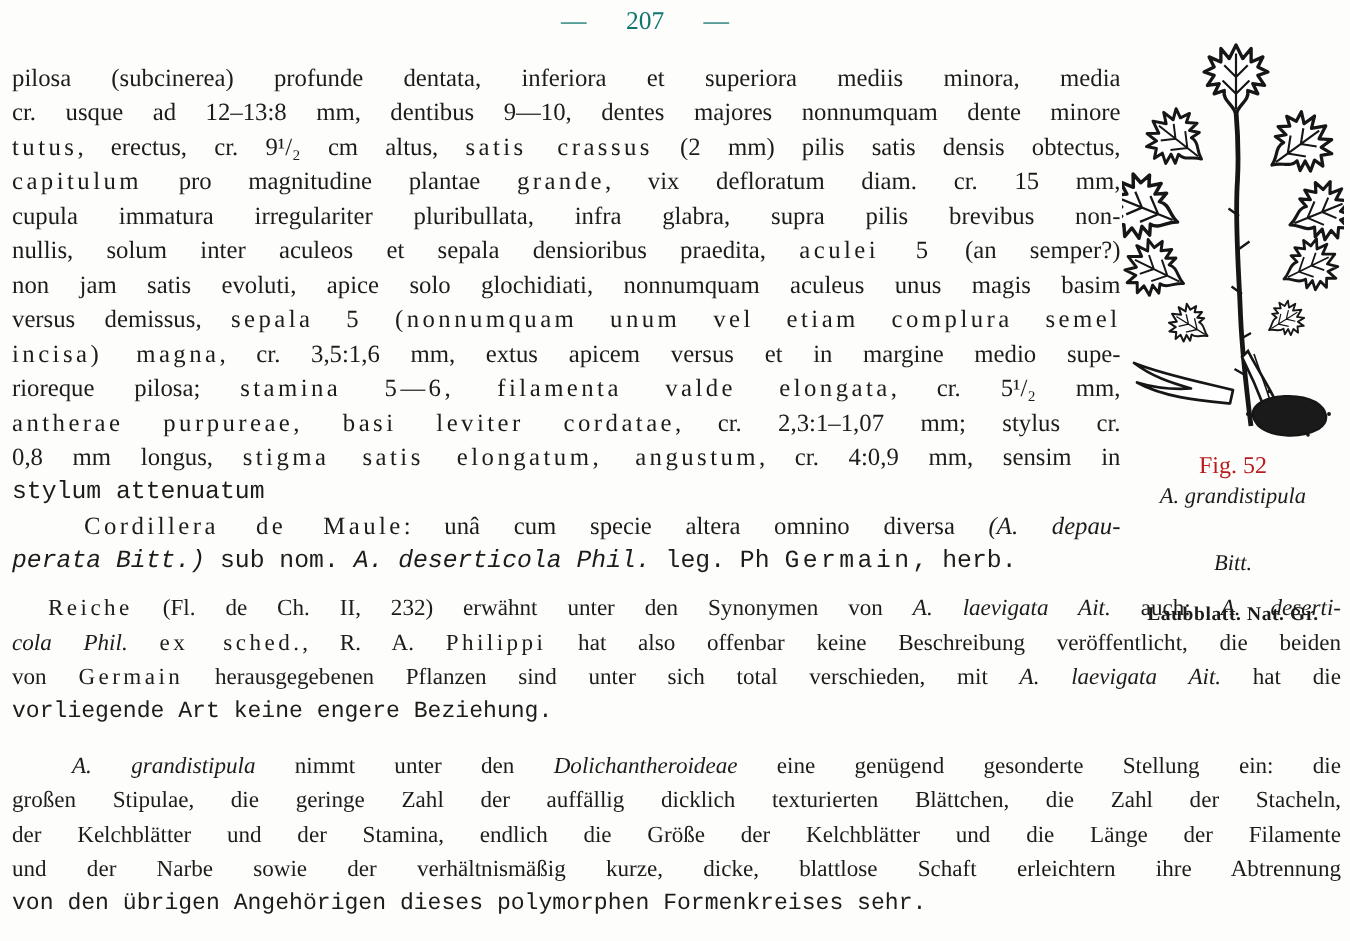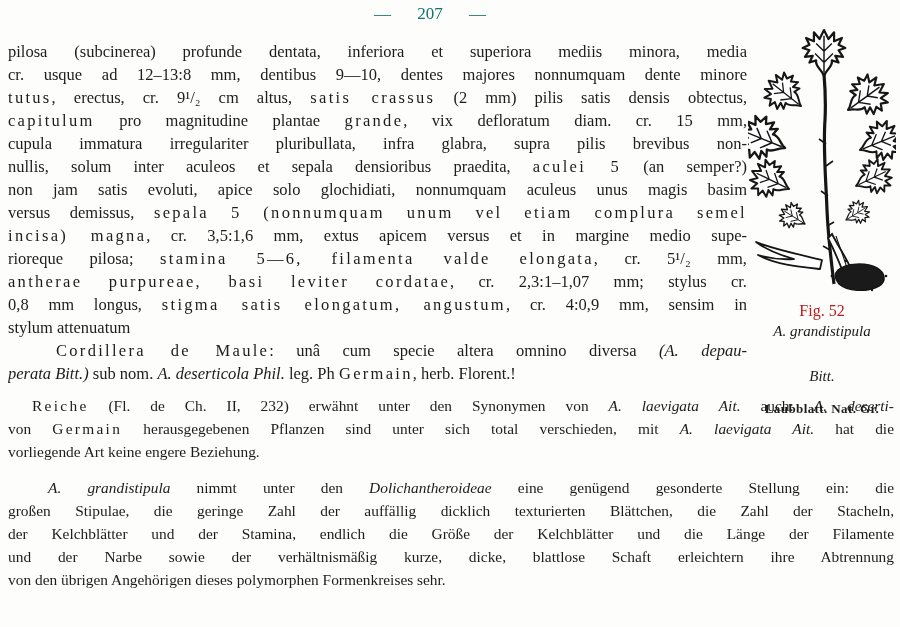--- a/index.html
+++ b/index.html
@@ -18,21 +18,21 @@
   .blk{overflow:hidden;}
   .blk-latin,.blk-cord{width:739px;font-size:16.5px;}
   .blk-reiche,.blk-grand{width:886px;font-size:15.4px;}
   .blk-reiche{margin-top:9px;}
   .tline{
     line-height:23px;height:23px;white-space:nowrap;
     text-align:justify;text-align-last:justify;
   }
   
   .tline{white-space:normal;overflow:hidden;}
-  .tlast{text-align:right;text-align-last:left;}
+  .tlast{text-align:left;text-align-last:left;font-family:Liberation Mono, monospace;}
   .tind{text-indent:48px;}
   .blk-reiche .tind{text-indent:24px;}
   .blk-grand .tind{text-indent:40px;margin-top:13px;}
   .sp{letter-spacing:2.3px;}
   .i{font-style:italic;}
   
   .figure-box{
     position:absolute;top:26px;right:2px;width:152px;
     text-align:center;
   }
@@ -62,20 +62,21 @@
       <div class="tline"><span class="sp">antherae purpureae, basi leviter cordatae</span><span>, cr. 2,3:1–1,07 mm; stylus cr.</span></div>
       <div class="tline"><span>0,8 mm longus, </span><span class="sp">stigma satis elongatum, angustum</span><span>, cr. 4:0,9 mm, sensim in</span></div>
       <div class="tline tlast"><span>stylum attenuatum</span></div>
     </div>
   <div class="blk blk-cord">
       <div class="tline tind"><span class="sp">Cordillera de Maule</span><span>: unâ cum specie altera omnino diversa </span><span class="i">(A. depau-</span></div>
       <div class="tline tlast"><span class="i">perata Bitt.)</span><span> sub nom. </span><span class="i">A. deserticola Phil.</span><span> leg. Ph </span><span class="sp">Germain</span><span>, herb. Florent.!</span></div>
     </div>
   <div class="blk blk-reiche">
       <div class="tline tind"><span class="sp">Reiche</span><span> (Fl. de Ch. II, 232) erwähnt unter den Synonymen von </span><span class="i">A. laevigata Ait.</span><span> auch: </span><span class="i">A. deserti-</span></div>
+      <div class="tline"><span class="i">cola Phil.</span><span> </span><span class="sp">ex sched.</span><span>, R. A. </span><span class="sp">Philippi</span><span> hat also offenbar keine Beschreibung veröffentlicht, die beiden</span></div>
       <div class="tline"><span>von </span><span class="sp">Germain</span><span> herausgegebenen Pflanzen sind unter sich total verschieden, mit </span><span class="i">A. laevigata Ait.</span><span> hat die</span></div>
       <div class="tline tlast"><span>vorliegende Art keine engere Beziehung.</span></div>
     </div>
   <div class="blk blk-grand">
       <div class="tline tind"><span class="i">A. grandistipula</span><span> nimmt unter den </span><span class="i">Dolichantheroideae</span><span> eine genügend gesonderte Stellung ein: die</span></div>
       <div class="tline"><span>großen Stipulae, die geringe Zahl der auffällig dicklich texturierten Blättchen, die Zahl der Stacheln,</span></div>
       <div class="tline"><span>der Kelchblätter und der Stamina, endlich die Größe der Kelchblätter und die Länge der Filamente</span></div>
       <div class="tline"><span>und der Narbe sowie der verhältnismäßig kurze, dicke, blattlose Schaft erleichtern ihre Abtrennung</span></div>
       <div class="tline tlast"><span>von den übrigen Angehörigen dieses polymorphen Formenkreises sehr.</span></div>
     </div>

